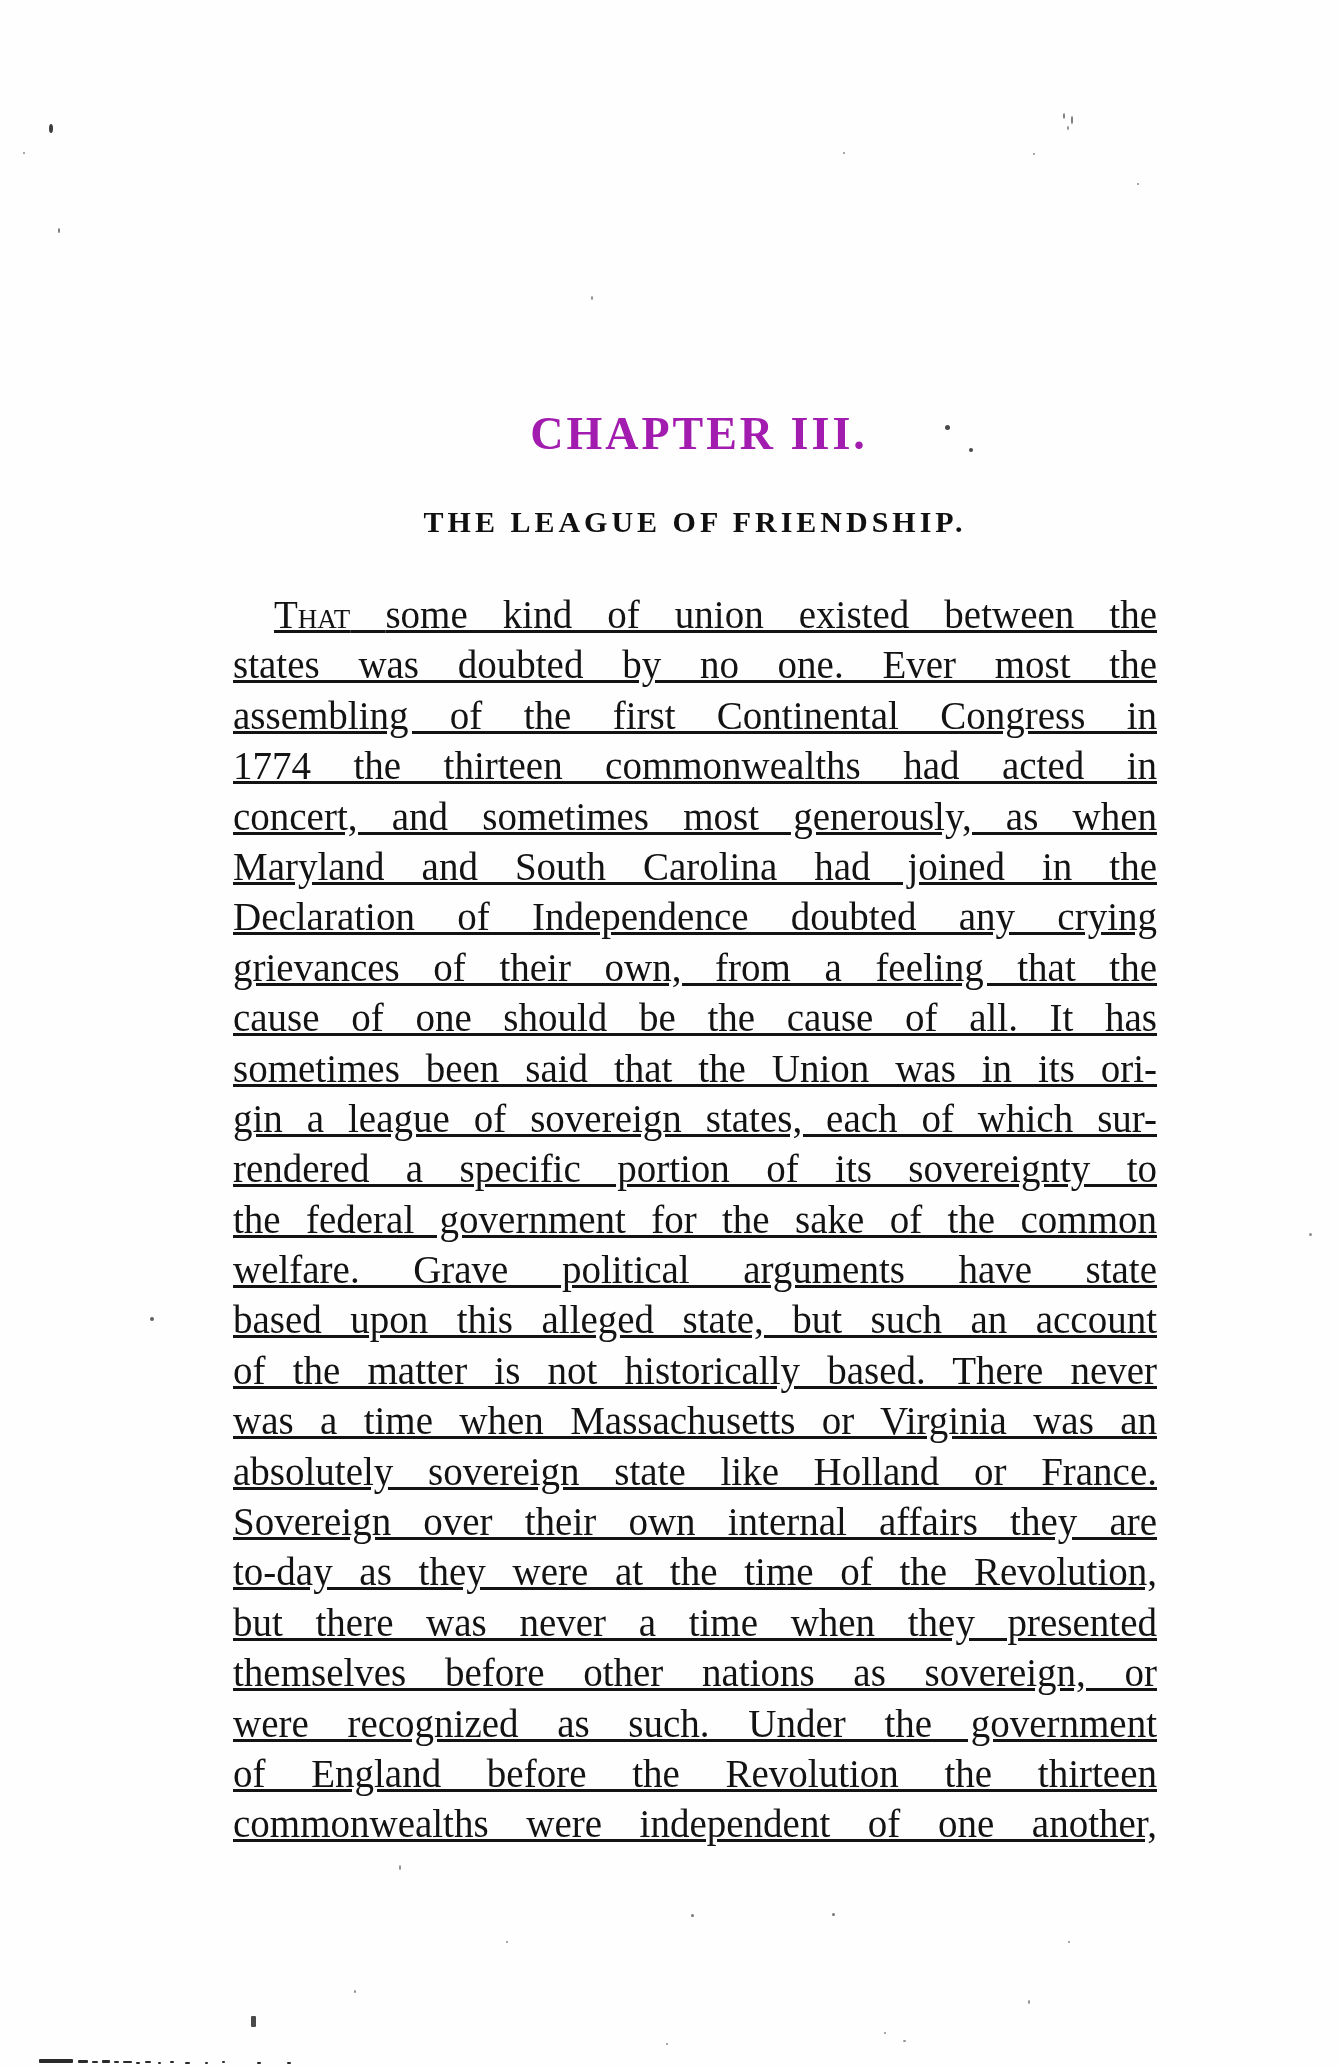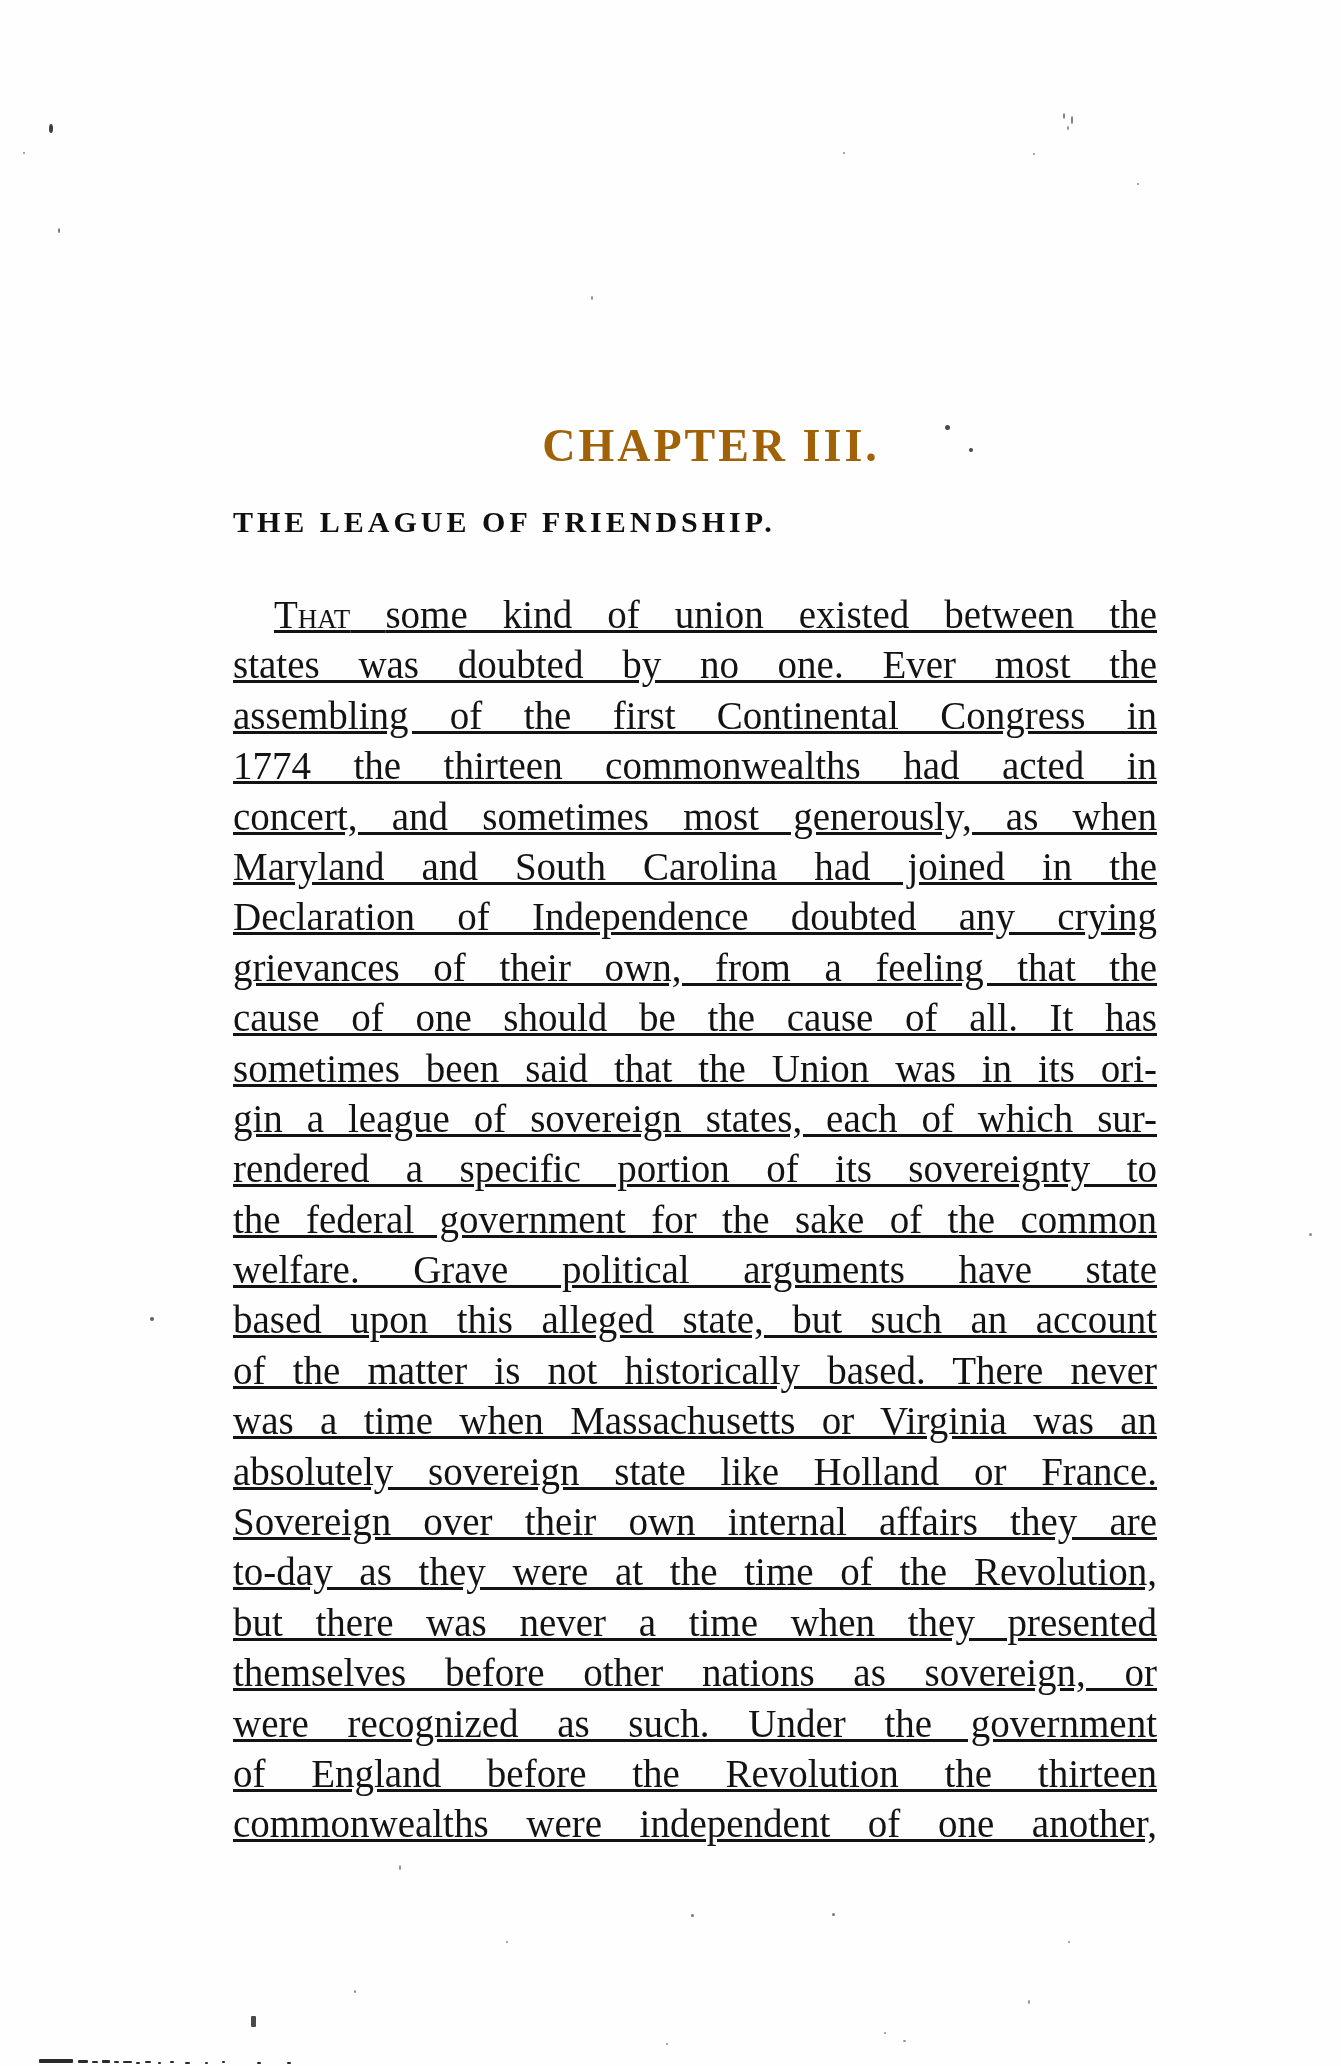--- a/index.html
+++ b/index.html
@@ -11,31 +11,32 @@
     font-family: "Liberation Serif", "DejaVu Serif", serif;
     color: #151515;
   }
   .page {
     position: absolute; inset: 0;
     background: #fefefe;
   }
   .chapter {
     position: absolute;
     top: 406px; left: 233px; width: 924px;
-    margin: 16px;
+    margin: 4px;
     text-align: center;
     font-size: 46px; line-height: 48px;
     font-weight: bold;
     letter-spacing: 3px;
-    color: #a16207;
+    color: #a21caf;
   }
   .subtitle {
     position: absolute;
     top: 505px; left: 233px; width: 924px;
     margin: 0;
+    text-align: center;
     font-size: 30px; line-height: 34px;
     font-weight: bold;
     letter-spacing: 4px;
     color: #101010;
   }
   .bodytext {
     position: absolute;
     top: 590px; left: 233px; width: 924px;
     font-size: 39px;
     color: #131313;

